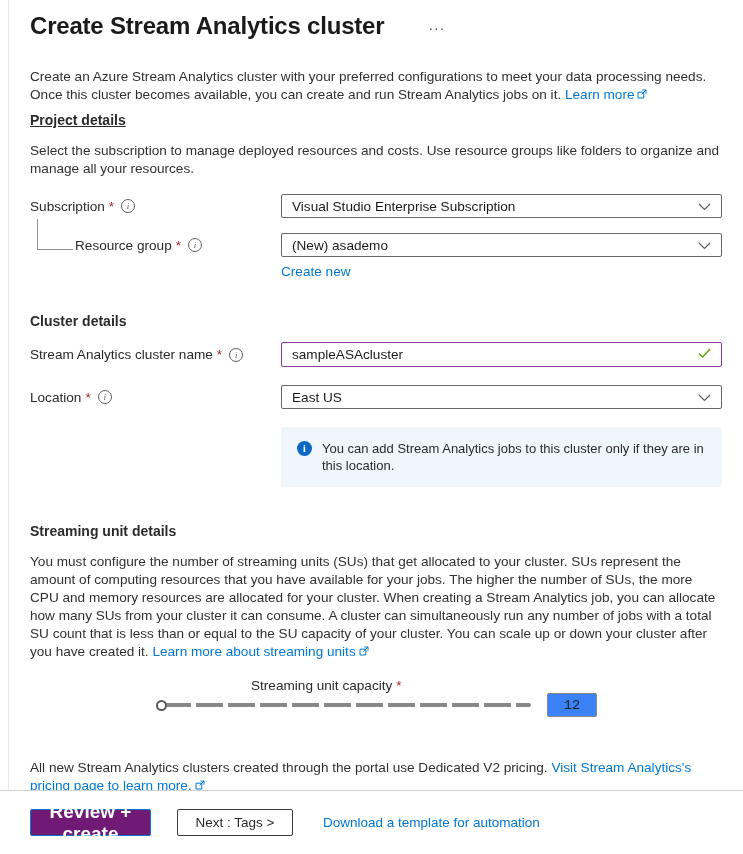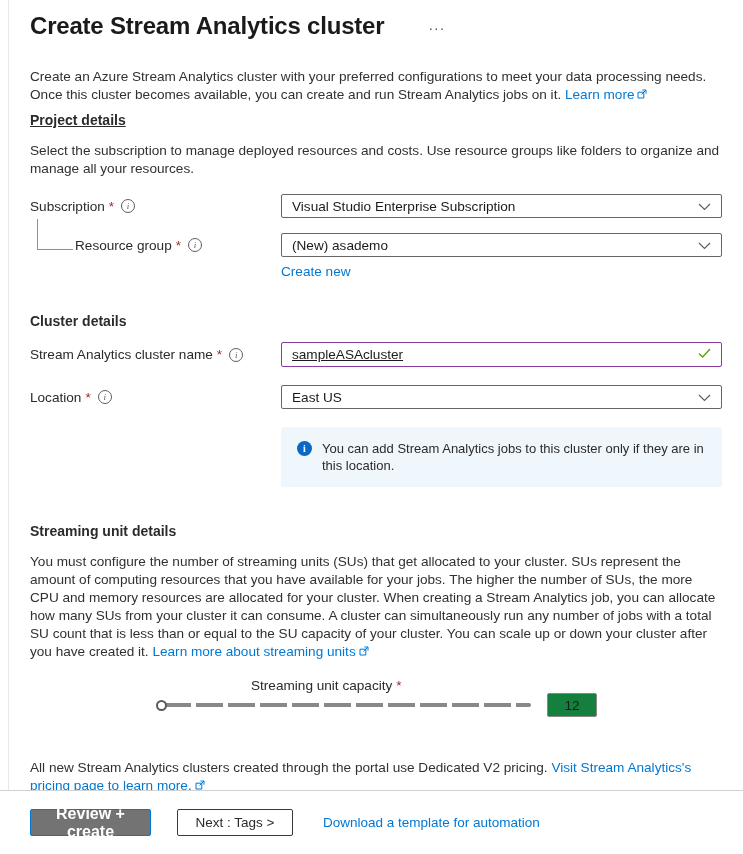--- a/index.html
+++ b/index.html
@@ -50,21 +50,21 @@
   .rg-row { position: relative; margin-top: 15px; }
   .tree-connector {
     position: absolute; left: 7px; top: -14px; width: 36px; height: 31px;
     border-left: 1px solid #919191; border-bottom: 1px solid #919191;
   }
   .create-new-row { margin: 7px 0 0 251px; font-size: 13.6px; }
 
   .textfield {
     height: 25px; border: 1px solid #883aa0; border-radius: 2px; background: #fff;
     display: flex; align-items: center; justify-content: space-between;
-    padding: 0 10px; font-size: 13.6px; color: #1b1b1b; text-decoration: underline;
+    padding: 0 10px; font-size: 13.6px; color: #1b1b1b;
   }
   .check-icon { color: #57a300; flex: none; margin-left: 8px; }
 
   .info-box {
     margin: 18px 0 0 251px; width: 441px; background: #eff6fc; border-radius: 2px;
     padding: 13px 16px; display: flex; gap: 10px; font-size: 13px; line-height: 17px; color: #2b2b2b;
   }
   .info-badge {
     width: 15px; height: 15px; border-radius: 50%; background: #0b68c4; color: #ffffff;
     font-size: 10px; font-weight: 700; font-family: "Liberation Serif", serif;
@@ -74,34 +74,34 @@
   .slider { flex: 1; display: flex; align-items: center; position: relative; height: 18px; margin-right: 14px; }
   .slider-track {
     position: absolute; left: 8px; right: 2px; height: 4px; border-radius: 2px;
     background: repeating-linear-gradient(to right, #8a8886 0 27px, #ffffff 27px 32px);
   }
   .slider-handle {
     position: relative; z-index: 1; width: 11px; height: 11px; border: 2.5px solid #5a5a58;
     border-radius: 50%; background: #ffffff; cursor: grab; flex: none;
   }
   .capacity-input {
-    width: 50px; height: 24px; border: 1px solid #8a8886; border-radius: 2px; background: #15803d;
-    text-align: center; font-size: 13.6px; color: #1b1b1b; font-family: Liberation Sans, sans-serif; flex: none;
+    width: 50px; height: 24px; border: 1px solid #8a8886; border-radius: 2px; background: #3b82f6;
+    text-align: center; font-size: 13.6px; color: #1b1b1b; font-family: Liberation Mono, monospace; flex: none;
   }
 
   .pricing { margin-top: 42px; font-size: 13.6px; line-height: 18px; max-width: 700px; }
   .more-options { margin-top: 12px; font-size: 13.6px; }
 
   .footer {
     position: absolute; bottom: 0; left: 0; width: 100%; height: 64px;
     border-top: 1px solid #d2d2d2; background: #ffffff;
     display: flex; align-items: center; padding-left: 30px; gap: 26px;
   }
   .btn-primary {
-    background: #737373; color: #ffffff; font-weight: 700; font-size: 16px;
+    background: #701a75; color: #ffffff; font-weight: 700; font-size: 19px;
     border: 1px solid #0078d4; border-radius: 2px; width: 121px; height: 27px;
     display: flex; align-items: center; justify-content: center; cursor: pointer; font-family: inherit;
   }
   .btn-secondary {
     background: #ffffff; color: #2b2b2b; font-size: 13.5px;
     border: 1px solid #3b3a39; border-radius: 2px; width: 116px; height: 27px;
     display: flex; align-items: center; justify-content: center; cursor: pointer; font-family: inherit;
   }
   .footer-link { font-size: 13.5px; margin-left: 4px; }
 </style>

